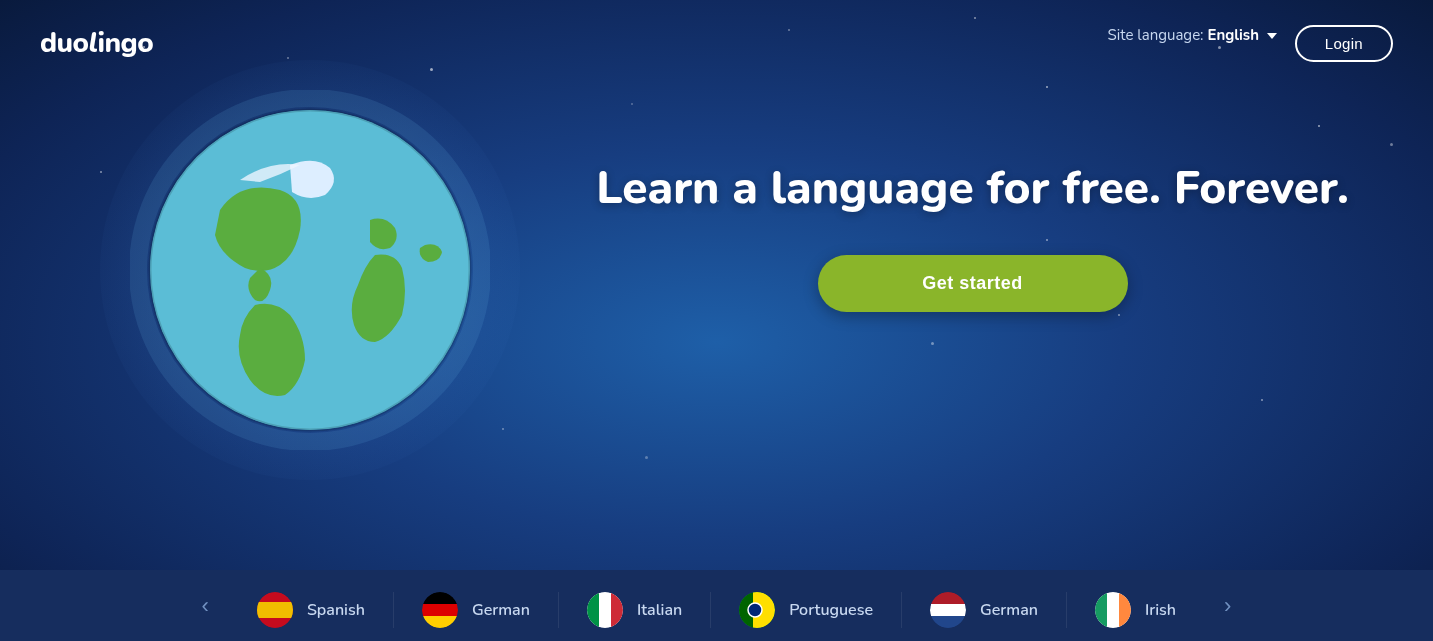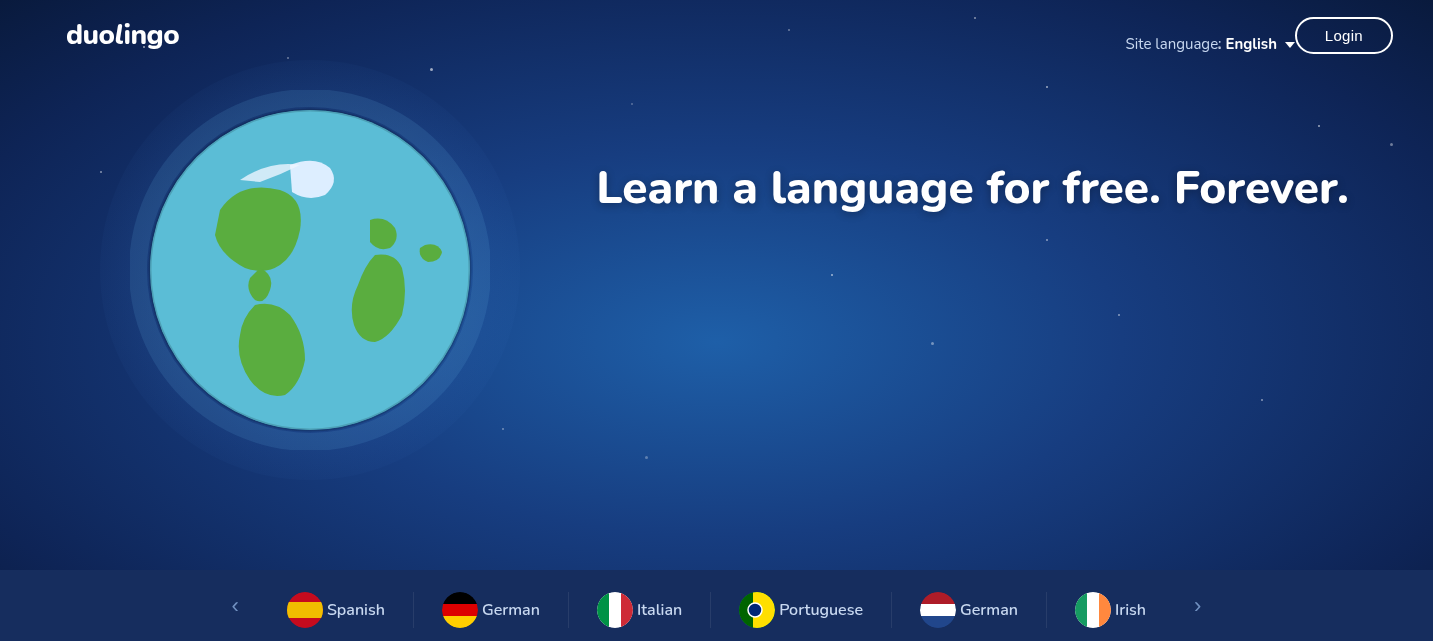--- a/index.html
+++ b/index.html
@@ -8,40 +8,40 @@
       width: 1433px;
       height: 641px;
       overflow: hidden;
       font-family: 'Nunito', 'Helvetica Neue', Arial, sans-serif;
       background: #1a3a6b;
     }
 
     
     .header {
       position: absolute;
-      top: 0; left: 0; right: 0;
+      top: 8px; left: 0; right: 0;
       height: 70px;
       display: flex;
       align-items: center;
       justify-content: space-between;
       padding: 0 40px;
       z-index: 10;
-      margin-left: 26px;
     }
 
     .logo {
       font-size: 28px;
       font-weight: 800;
       color: #fff;
       letter-spacing: -0.5px;
     }
 
     .header-right {
       display: flex;
-      align-items: flex-end;
+      align-items: flex-start;
+      gap: 18px;
     }
 
     .site-language {
       color: #c8d8f0;
       font-size: 15px;
     }
     .site-language strong {
       color: #fff;
       font-weight: 700;
     }
@@ -164,21 +164,21 @@
       color: #7090c0;
       font-size: 22px;
       cursor: pointer;
       padding: 0 20px;
       line-height: 1;
     }
 
     .lang-item {
       display: flex;
       align-items: center;
-      gap: 4px;
+      gap: 14px;
       padding: 0 28px;
       cursor: pointer;
       color: #c8d8f0;
       font-size: 16px;
       font-weight: 600;
       border-right: 1px solid rgba(255,255,255,0.08);
       margin-top: 8px;
     }
     .lang-item:last-of-type { border-right: none; justify-content: flex-end; }
 
@@ -270,20 +270,21 @@
 
         <path d="M295,155 Q308,152 312,162 Q310,172 298,172 Q288,168 290,158 Z" fill="#5aad3f"></path>
       </g>
 
       <circle cx="180" cy="180" r="160" fill="none" stroke="rgba(0,0,0,0.15)" stroke-width="3"></circle>
     </svg>
   </div>
 
   <div class="hero-content">
     <h1 class="hero-title">Learn a language for free. Forever.</h1>
+    <button class="get-started-btn">Get started</button>
   </div>
 </div>
 
 <div class="header">
   <div class="logo">
     <span>duo<span style="font-style:italic;">l</span>ingo</span>
   </div>
   <div class="header-right">
     <span class="site-language">
       <span>Site language:</span>

